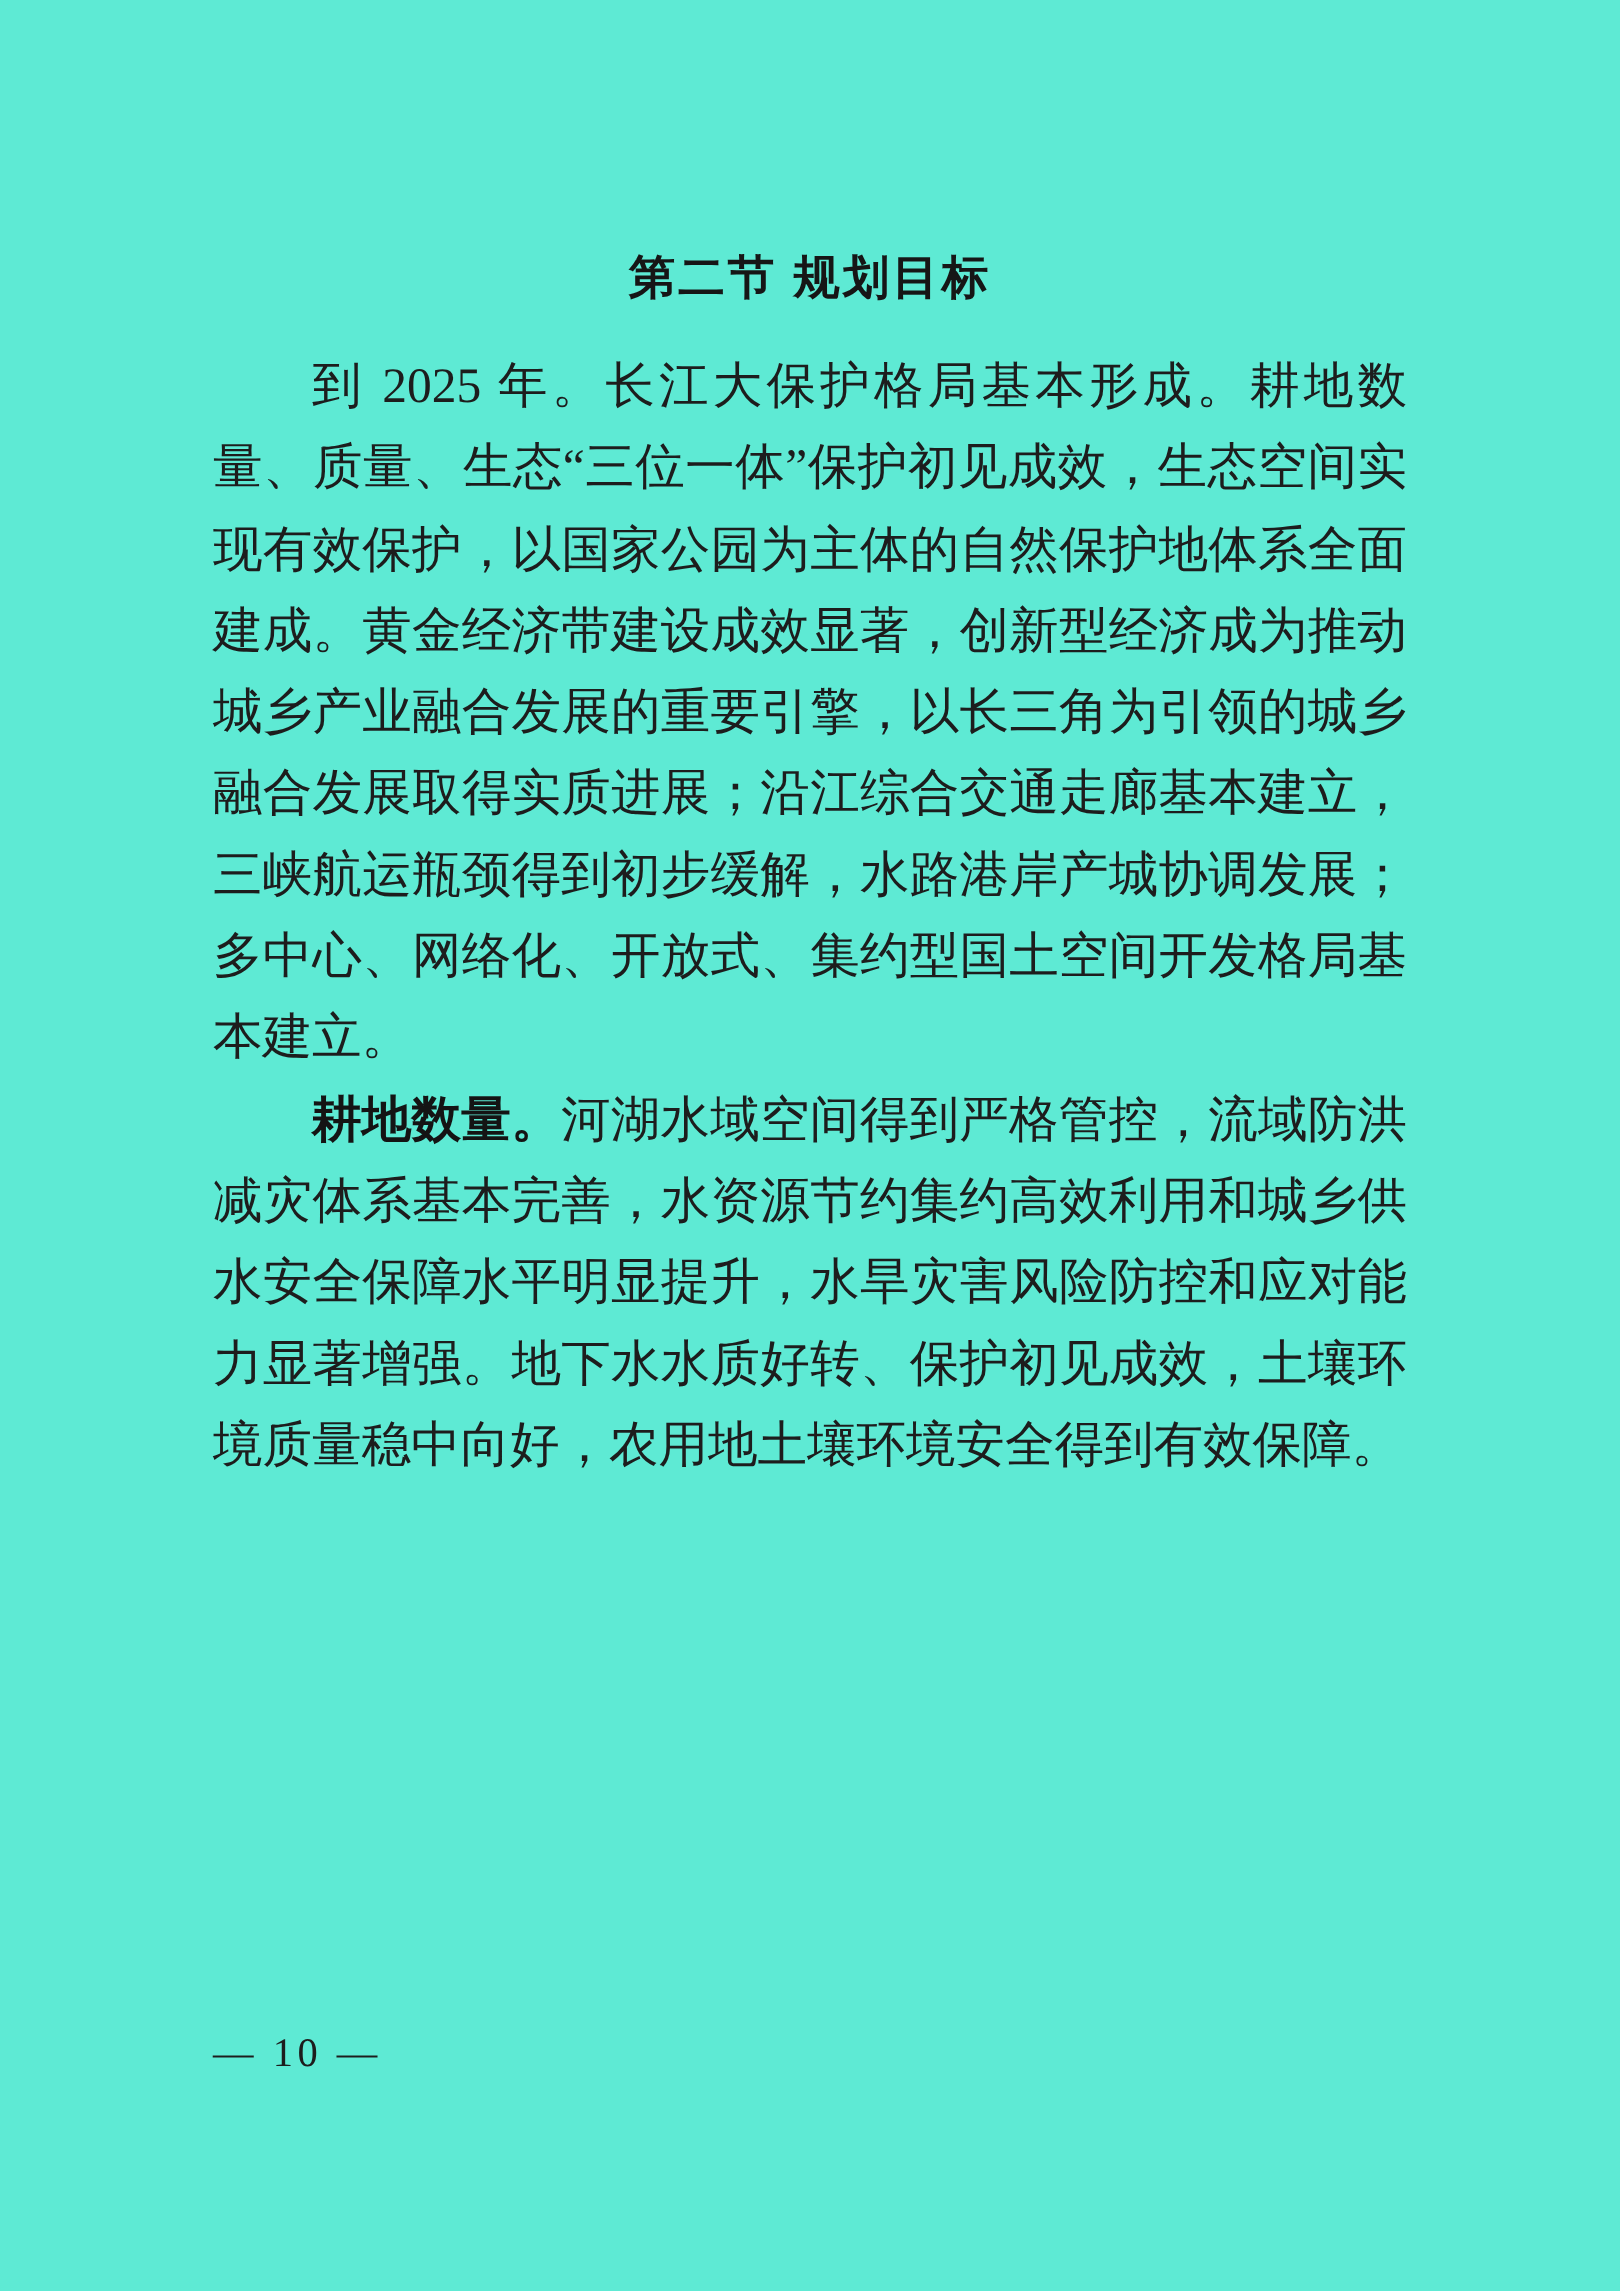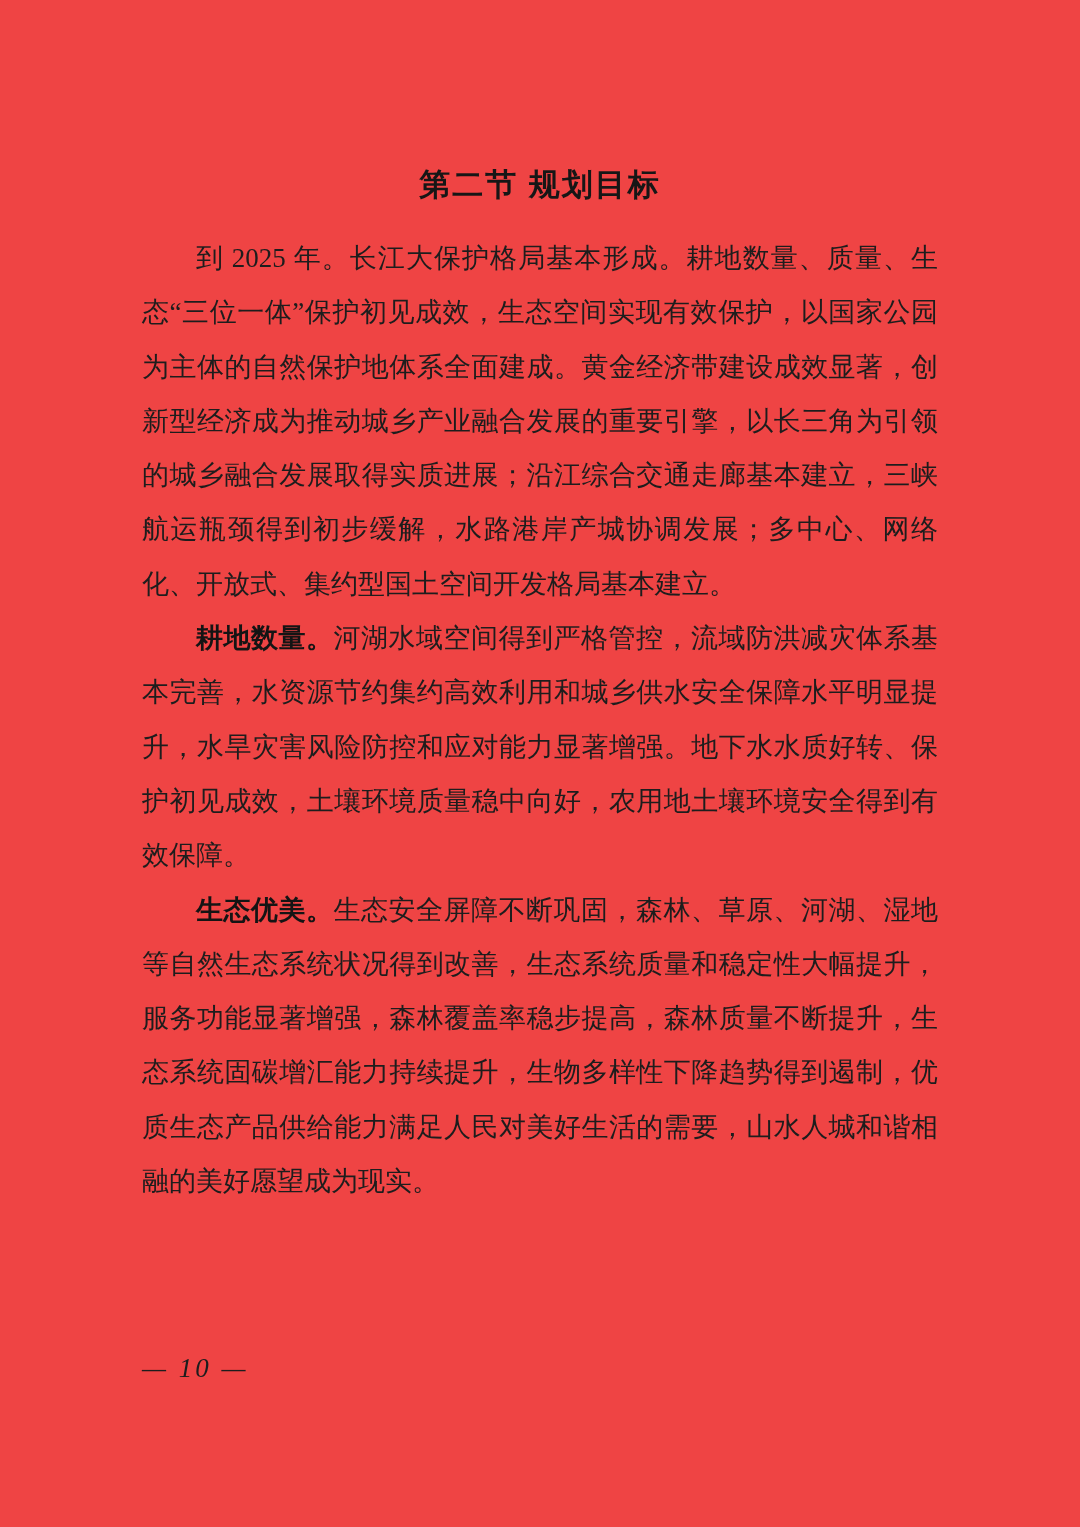--- a/index.html
+++ b/index.html
@@ -4,21 +4,21 @@
 <style>
   html, body {
     margin: 0;
     padding: 0;
     background: #ffffff;
   }
   .page {
     position: relative;
     width: 1080px;
     height: 1527px;
-    background: #ef4444;
+    background: #5eead4;
     color: #1d1d1d;
     font-family: "Liberation Serif", "DejaVu Serif", serif;
     overflow: hidden;
   }
   .doc-title {
     position: absolute;
     top: 164px;
     left: 0;
     width: 100%;
     text-align: center;
@@ -26,21 +26,21 @@
     font-weight: 700;
     font-size: 31px;
     letter-spacing: 2px;
     color: #161616;
   }
   .content {
     position: absolute;
     top: 231px;
     left: 142px;
     width: 796px;
-    font-size: 27px;
+    font-size: 33px;
     line-height: 54.3px;
     text-align: justify;
     text-justify: inter-ideograph;
     color: #1d1d1d;
   }
   .content p {
     margin: 0;
     padding: 0;
     text-indent: 2em;
   }
@@ -49,36 +49,34 @@
     color: #141414;
   }
   .page-footer {
     position: absolute;
     top: 1353px;
     left: 142px;
     font-size: 27px;
     letter-spacing: 3px;
     color: #1d1d1d;
     font-family: "Liberation Serif", "DejaVu Serif", serif;
-    font-style: italic;
   }
 </style>
 </head>
 <body>
 
 <div class="page">
 
   <div class="doc-title">第二节 规划目标</div>
 
   <div class="content">
 
     <p class="para"><span class="lead"></span><span>到 2025 年。长江大保护格局基本形成。耕地数量、质量、生态“三位一体”保护初见成效，生态空间实现有效保护，以国家公园为主体的自然保护地体系全面建成。黄金经济带建设成效显著，创新型经济成为推动城乡产业融合发展的重要引擎，以长三角为引领的城乡融合发展取得实质进展；沿江综合交通走廊基本建立，三峡航运瓶颈得到初步缓解，水路港岸产城协调发展；多中心、网络化、开放式、集约型国土空间开发格局基本建立。</span></p>
 
 
     <p class="para"><span class="lead">耕地数量。</span><span>河湖水域空间得到严格管控，流域防洪减灾体系基本完善，水资源节约集约高效利用和城乡供水安全保障水平明显提升，水旱灾害风险防控和应对能力显著增强。地下水水质好转、保护初见成效，土壤环境质量稳中向好，农用地土壤环境安全得到有效保障。</span></p>
 
-    <p class="para"><span class="lead">生态优美。</span><span>生态安全屏障不断巩固，森林、草原、河湖、湿地等自然生态系统状况得到改善，生态系统质量和稳定性大幅提升，服务功能显著增强，森林覆盖率稳步提高，森林质量不断提升，生态系统固碳增汇能力持续提升，生物多样性下降趋势得到遏制，优质生态产品供给能力满足人民对美好生活的需要，山水人城和谐相融的美好愿望成为现实。</span></p>
 
   </div>
 
   <div class="page-footer">— 10 —</div>
 
 </div>
 
 </body></html>

